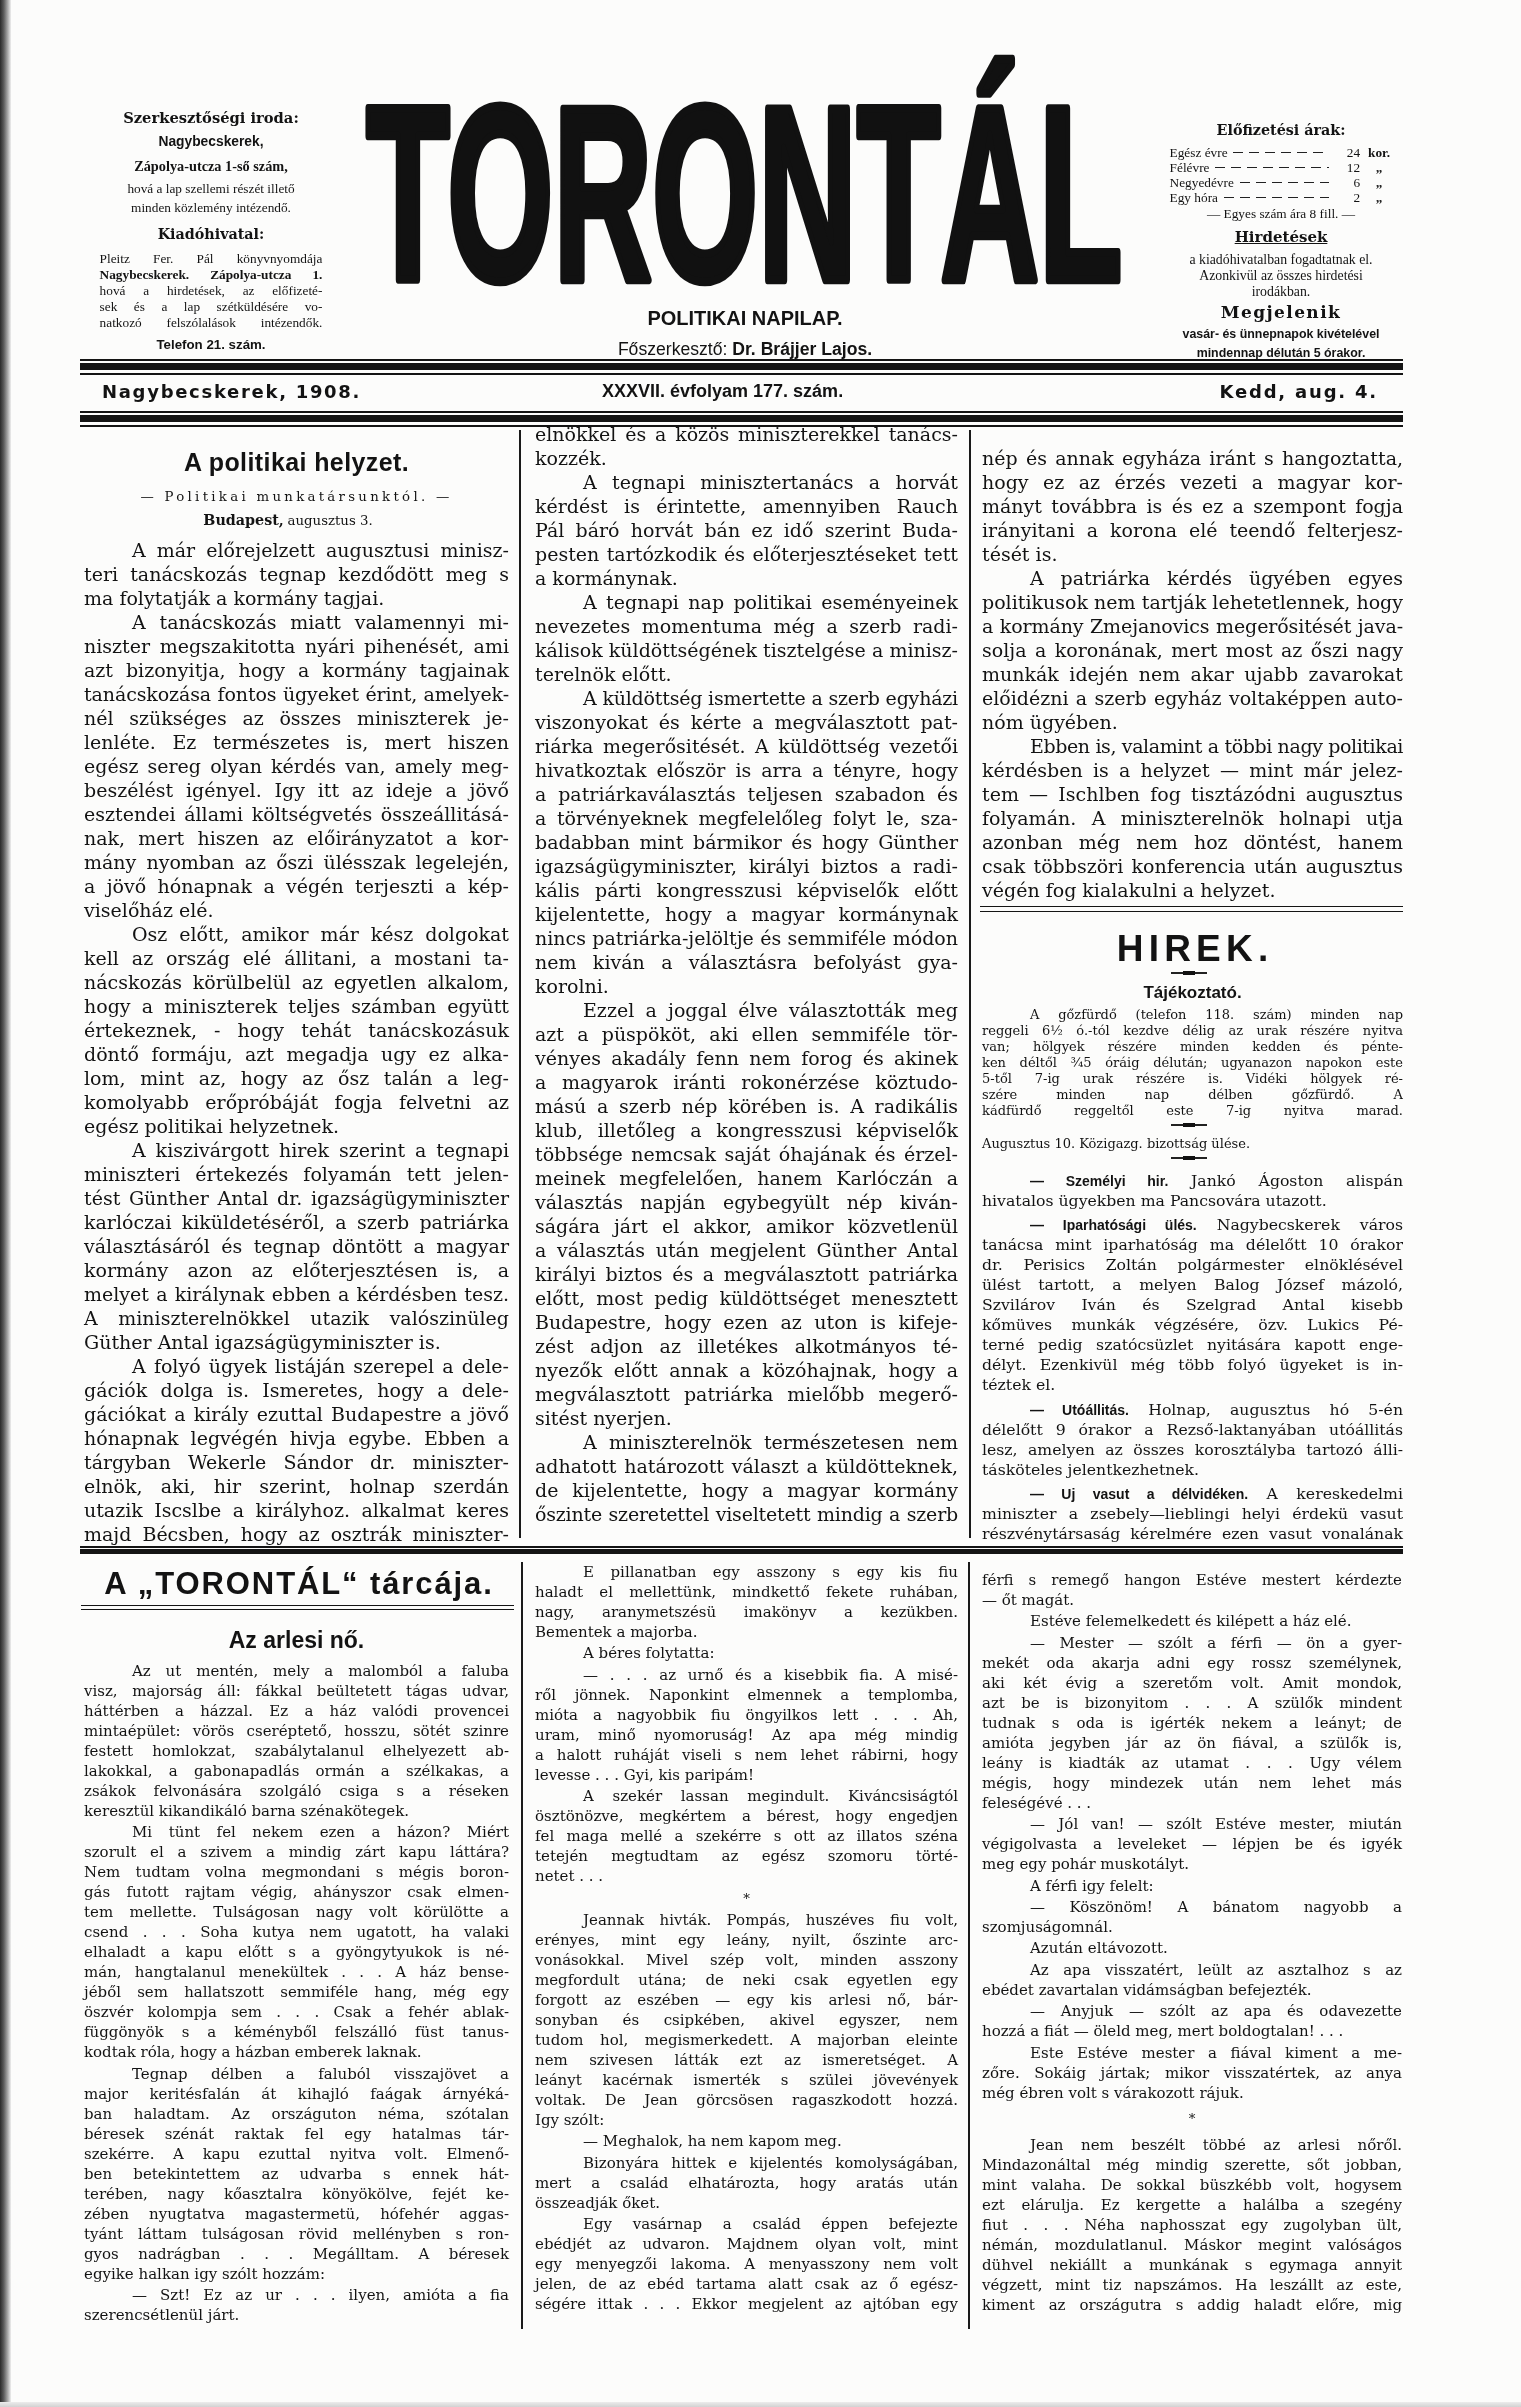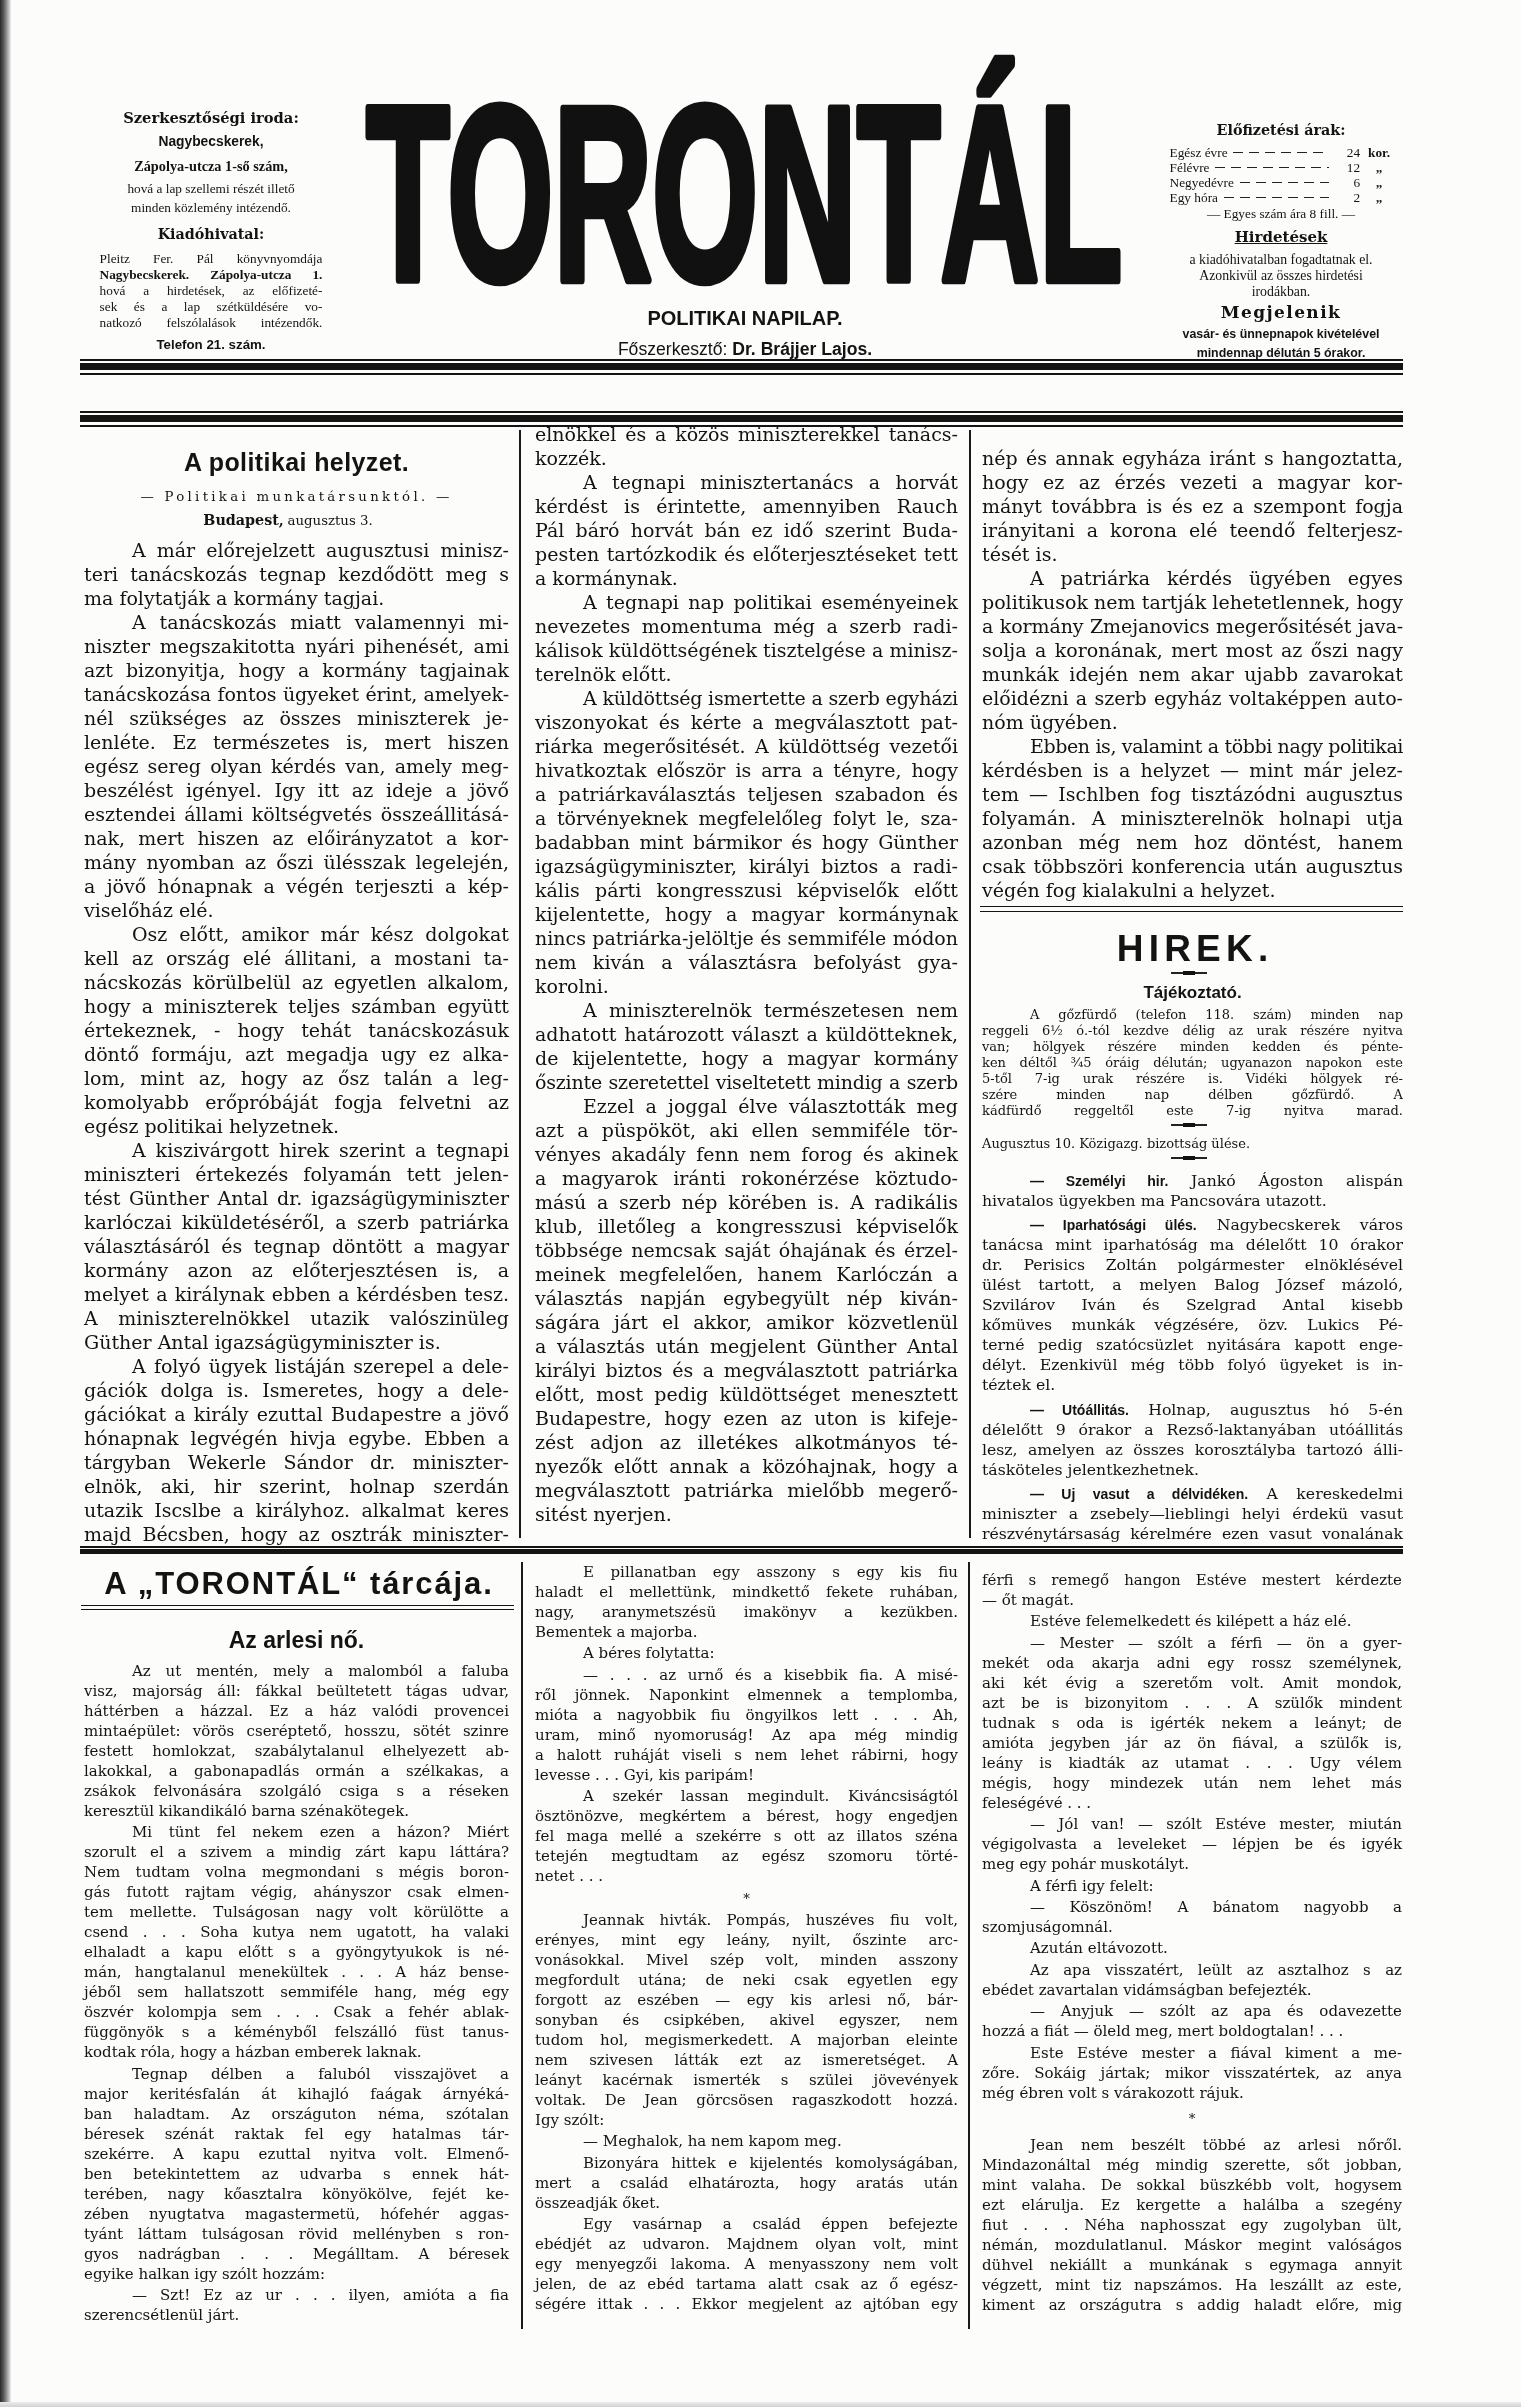--- a/index.html
+++ b/index.html
@@ -147,20 +147,25 @@
     <div class="hr-line">irodákban.</div>
     <div class="hr-sched-title">Megjelenik</div>
     <div class="hr-sched">vasár- és ünnepnapok kivételével</div>
     <div class="hr-sched">mindennap délután 5 órakor.</div>
   </div>
 
   <div class="rule" style="left:80px;top:359px;width:1323px;height:1.9px"></div>
   <div class="rule" style="left:80px;top:363px;width:1323px;height:6.7px"></div>
   <div class="rule" style="left:80px;top:373px;width:1323px;height:1.9px"></div>
 
+  <div class="abs issue">
+    <span class="iss-l">Nagybecskerek, 1908.</span>
+    <span class="iss-c">XXXVII. évfolyam 177. szám.</span>
+    <span class="iss-r">Kedd, aug. 4.</span>
+  </div>
 
   <div class="rule" style="left:80px;top:411px;width:1323px;height:1.9px"></div>
   <div class="rule" style="left:80px;top:415px;width:1323px;height:6.7px"></div>
   <div class="rule" style="left:80px;top:425px;width:1323px;height:1.9px"></div>
 
   <div class="vsep" style="left:519px;top:430px;height:1108px"></div>
   <div class="vsep" style="left:969px;top:430px;height:1108px"></div>
 
   <div class="abs lead-title">A politikai helyzet.</div>
   <div class="abs byline">— Politikai munkatársunktól. —</div>
@@ -247,26 +252,20 @@
         <div class="ln">hivatkoztak először is arra a tényre, hogy</div>
         <div class="ln">a patriárkaválasztás teljesen szabadon és</div>
         <div class="ln">a törvényeknek megfelelőleg folyt le, sza-</div>
         <div class="ln">badabban mint bármikor és hogy Günther</div>
         <div class="ln">igazságügyminiszter, királyi biztos a radi-</div>
         <div class="ln">kális párti kongresszusi képviselők előtt</div>
         <div class="ln">kijelentette, hogy a magyar kormánynak</div>
         <div class="ln">nincs patriárka-jelöltje és semmiféle módon</div>
         <div class="ln">nem kiván a választásra befolyást gya-</div>
         <div class="ln last">korolni.</div>
-      </div>
-      <div class="para ind cont">
-        <div class="ln">A miniszterelnök természetesen nem</div>
-        <div class="ln">adhatott határozott választ a küldötteknek,</div>
-        <div class="ln">de kijelentette, hogy a magyar kormány</div>
-        <div class="ln last" style="letter-spacing: -0.2px;">őszinte szeretettel viseltetett mindig a szerb</div>
       </div>
       <div class="para ind">
         <div class="ln">Ezzel a joggal élve választották meg</div>
         <div class="ln">azt a püspököt, aki ellen semmiféle tör-</div>
         <div class="ln">vényes akadály fenn nem forog és akinek</div>
         <div class="ln">a magyarok iránti rokonérzése köztudo-</div>
         <div class="ln">mású a szerb nép körében is. A radikális</div>
         <div class="ln">klub, illetőleg a kongresszusi képviselők</div>
         <div class="ln">többsége nemcsak saját óhajának és érzel-</div>
         <div class="ln">meinek megfelelően, hanem Karlóczán a</div>
@@ -274,20 +273,26 @@
         <div class="ln">ságára járt el akkor, amikor közvetlenül</div>
         <div class="ln">a választás után megjelent Günther Antal</div>
         <div class="ln">királyi biztos és a megválasztott patriárka</div>
         <div class="ln">előtt, most pedig küldöttséget menesztett</div>
         <div class="ln">Budapestre, hogy ezen az uton is kifeje-</div>
         <div class="ln">zést adjon az illetékes alkotmányos té-</div>
         <div class="ln">nyezők előtt annak a közóhajnak, hogy a</div>
         <div class="ln">megválasztott patriárka mielőbb megerő-</div>
         <div class="ln last">sitést nyerjen.</div>
       </div>
+      <div class="para ind cont">
+        <div class="ln">A miniszterelnök természetesen nem</div>
+        <div class="ln">adhatott határozott választ a küldötteknek,</div>
+        <div class="ln">de kijelentette, hogy a magyar kormány</div>
+        <div class="ln last" style="letter-spacing: -0.2px;">őszinte szeretettel viseltetett mindig a szerb</div>
+      </div>
     </div>
   <div class="abs main" style="left:982px;top:446px;width:421px">
       <div class="para">
         <div class="ln">nép és annak egyháza iránt s hangoztatta,</div>
         <div class="ln">hogy ez az érzés vezeti a magyar kor-</div>
         <div class="ln">mányt továbbra is és ez a szempont fogja</div>
         <div class="ln">irányitani a korona elé teendő felterjesz-</div>
         <div class="ln last">tését is.</div>
       </div>
       <div class="para ind">

